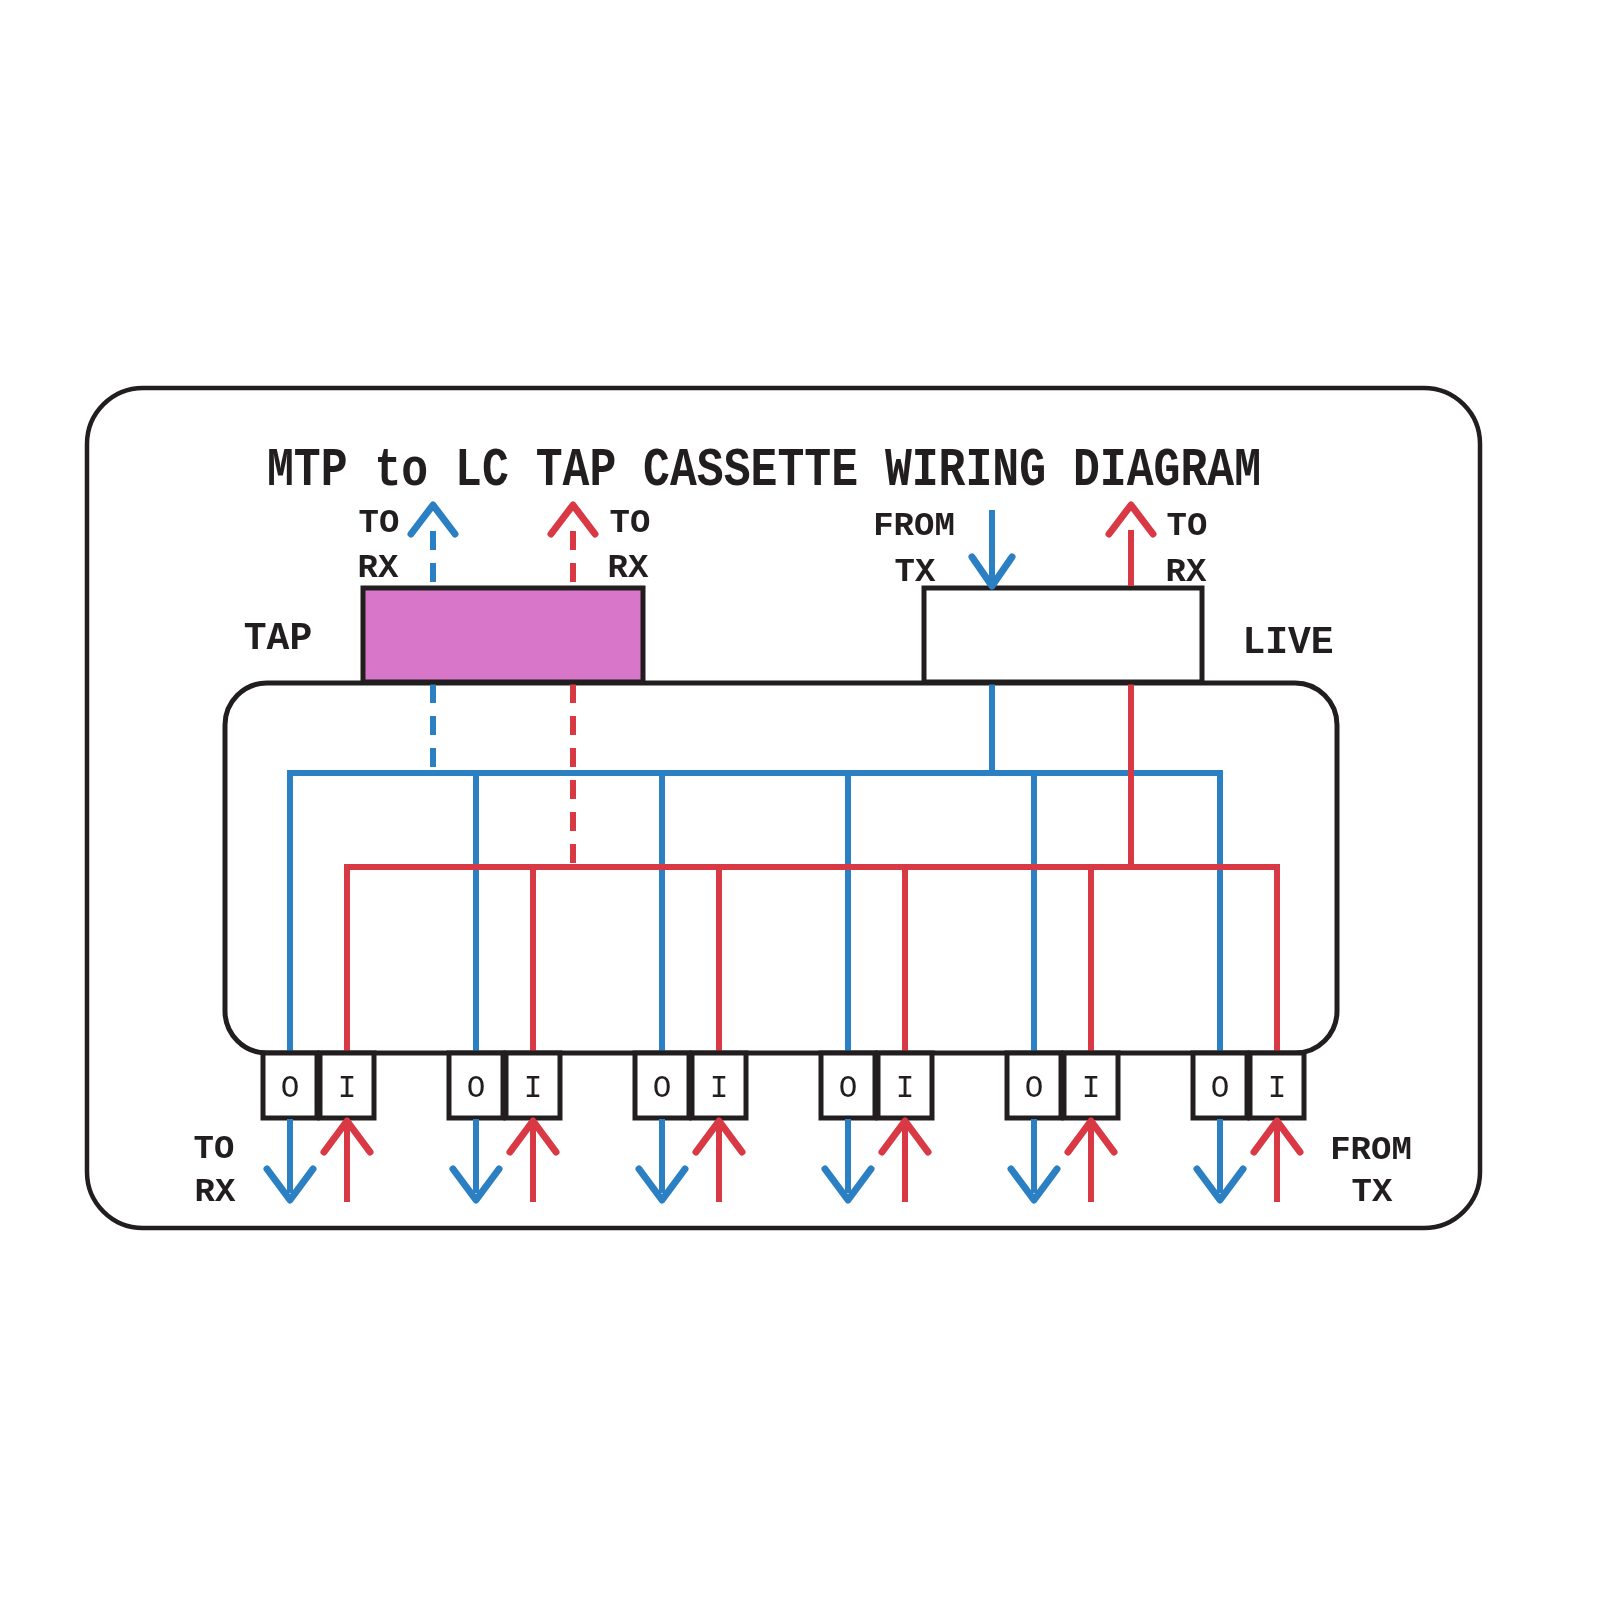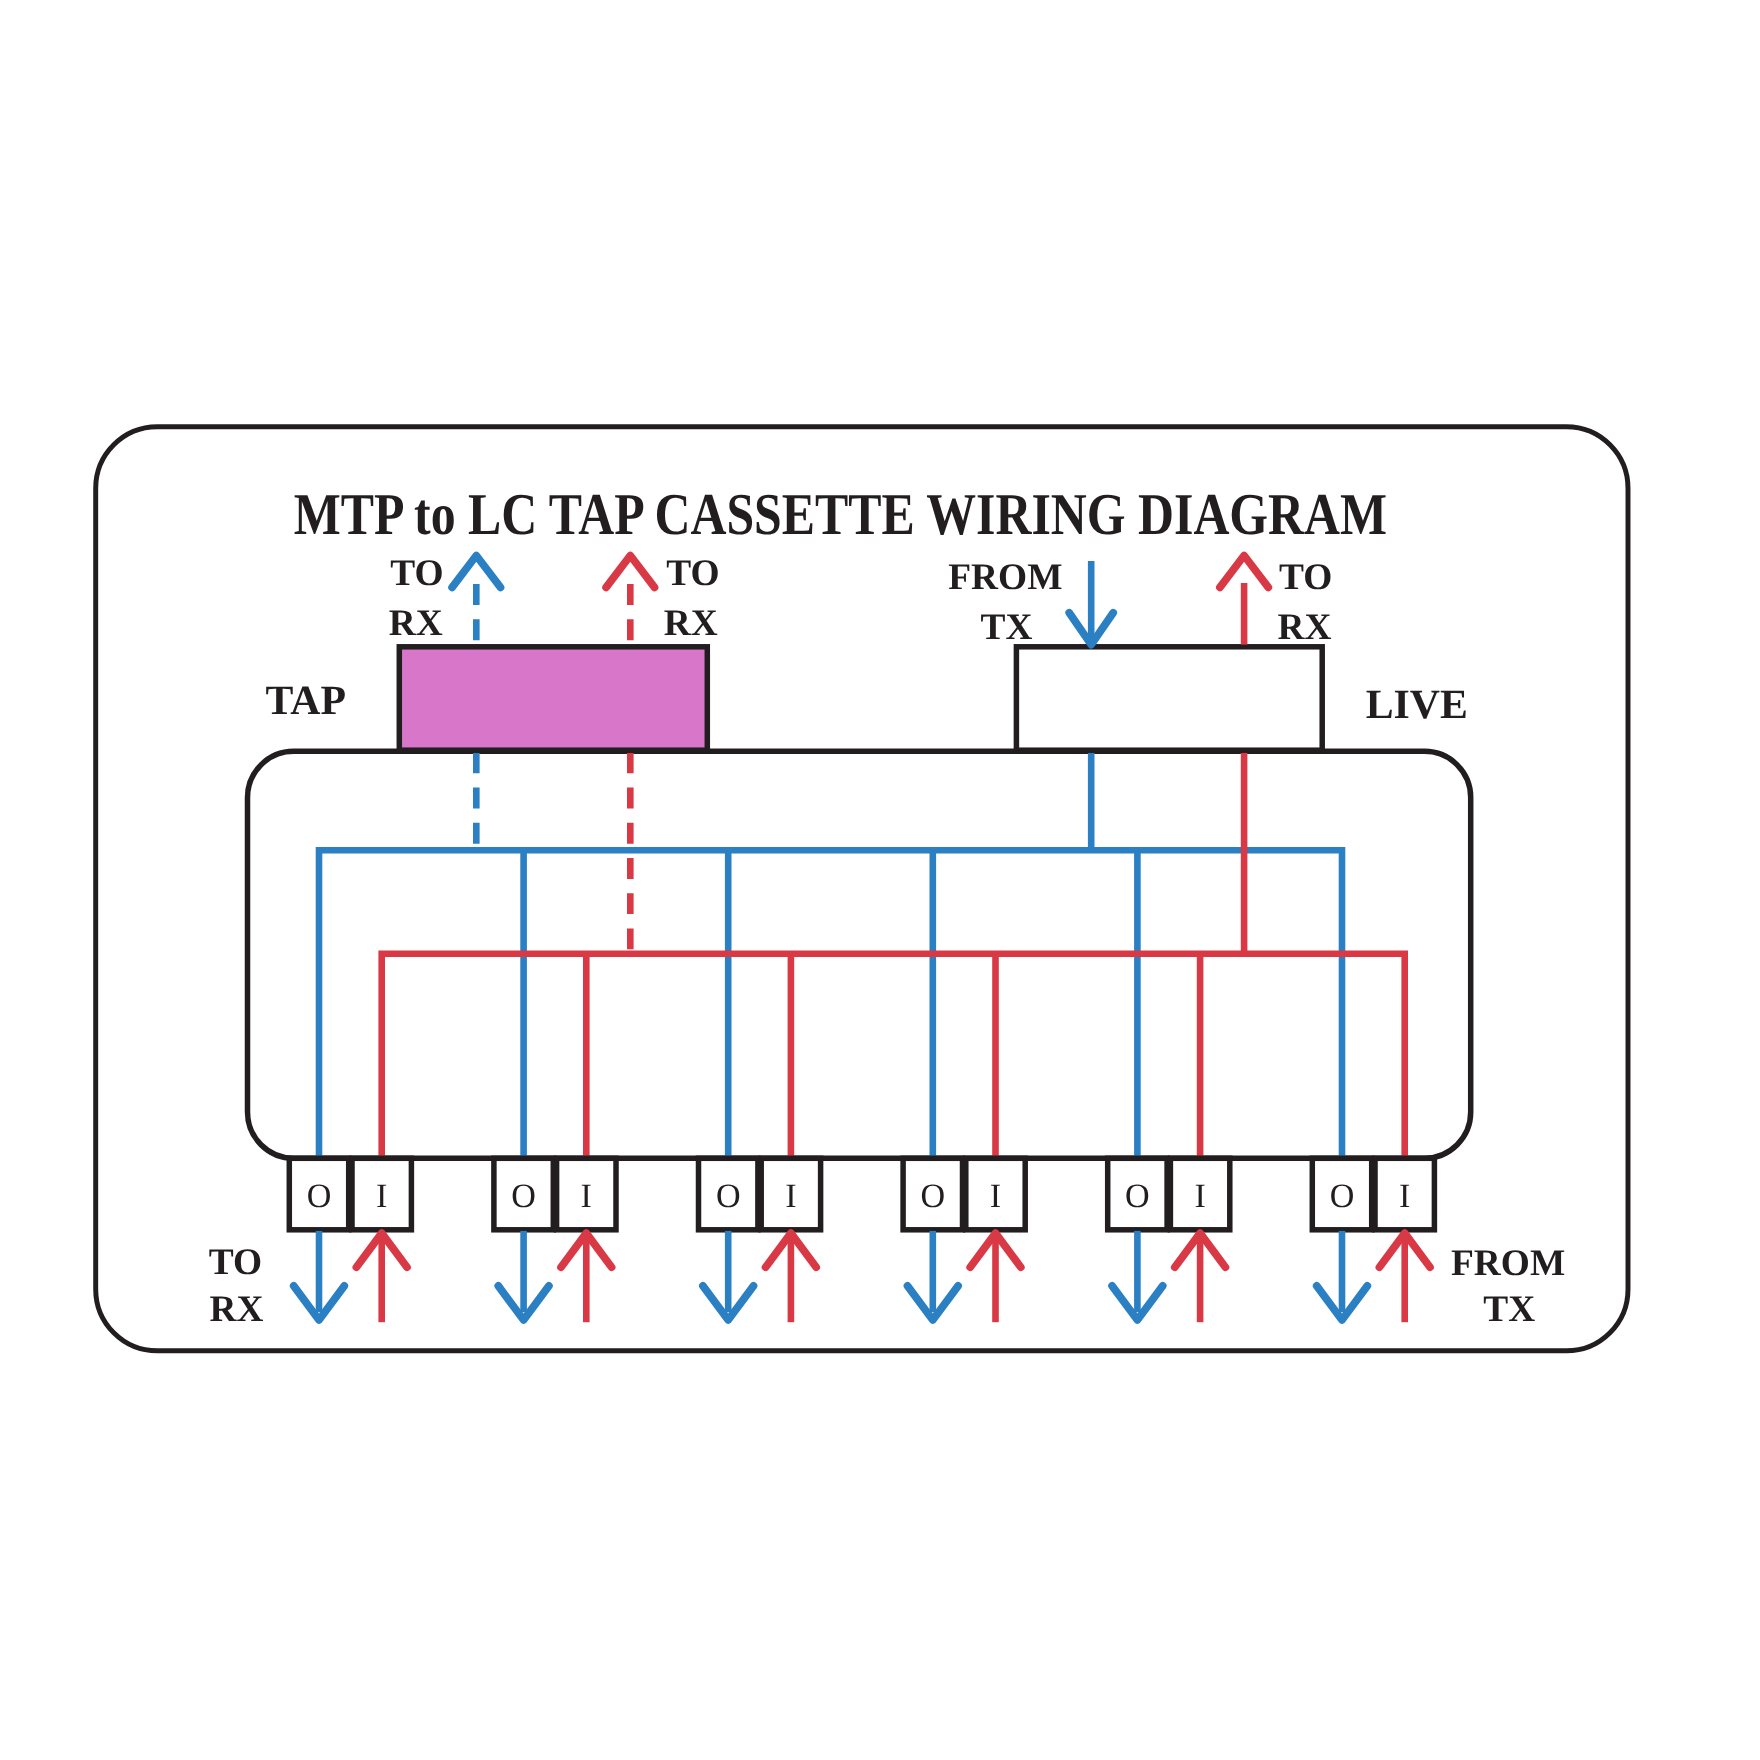--- a/index.html
+++ b/index.html
@@ -5,21 +5,21 @@
   html, body {
     margin: 0;
     padding: 0;
     background: #ffffff;
   }
   .stage {
     position: relative;
     width: 1289px;
     height: 1600px;
     background: var(--paper, #ffffff);
-    font-family: Liberation Serif, serif;
+    font-family: Liberation Mono, monospace;
   }
   svg { display: block; }
 
   
   .ink-stroke   { stroke: var(--ink); fill: none; }
   .outer-frame  { stroke-width: 4.5; }
   .cassette     { stroke-width: 5; fill: #ffffff; }
   .mtp-box      { stroke: var(--ink); stroke-width: 5; }
   .mtp-tap      { fill: var(--magenta); }
   .mtp-live     { fill: #ffffff; }

